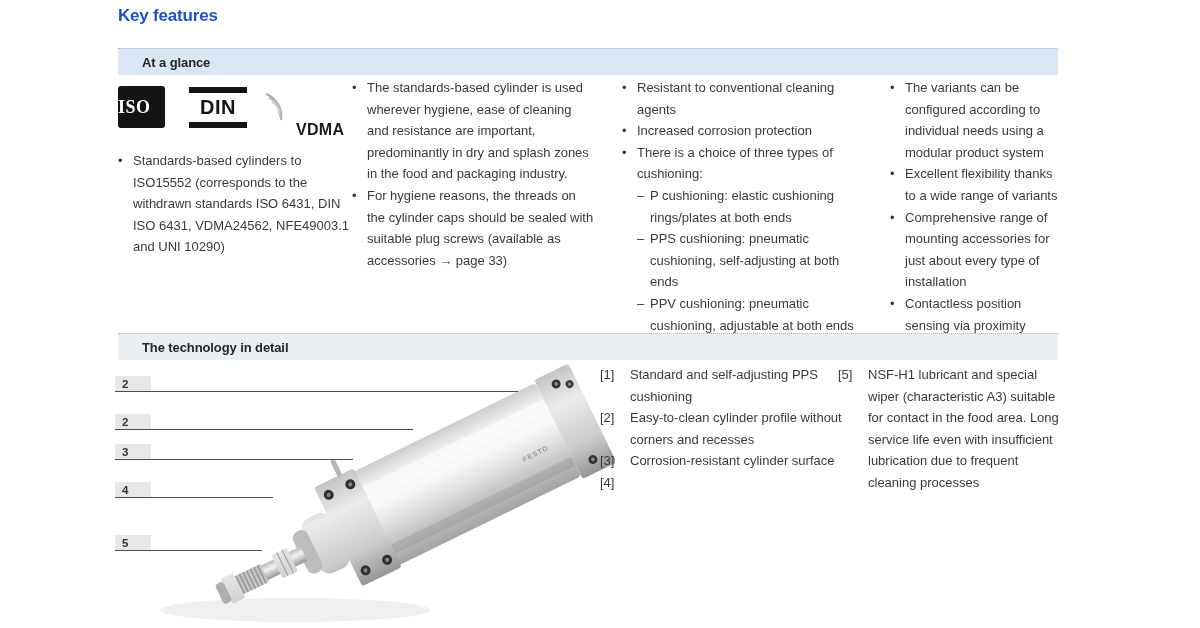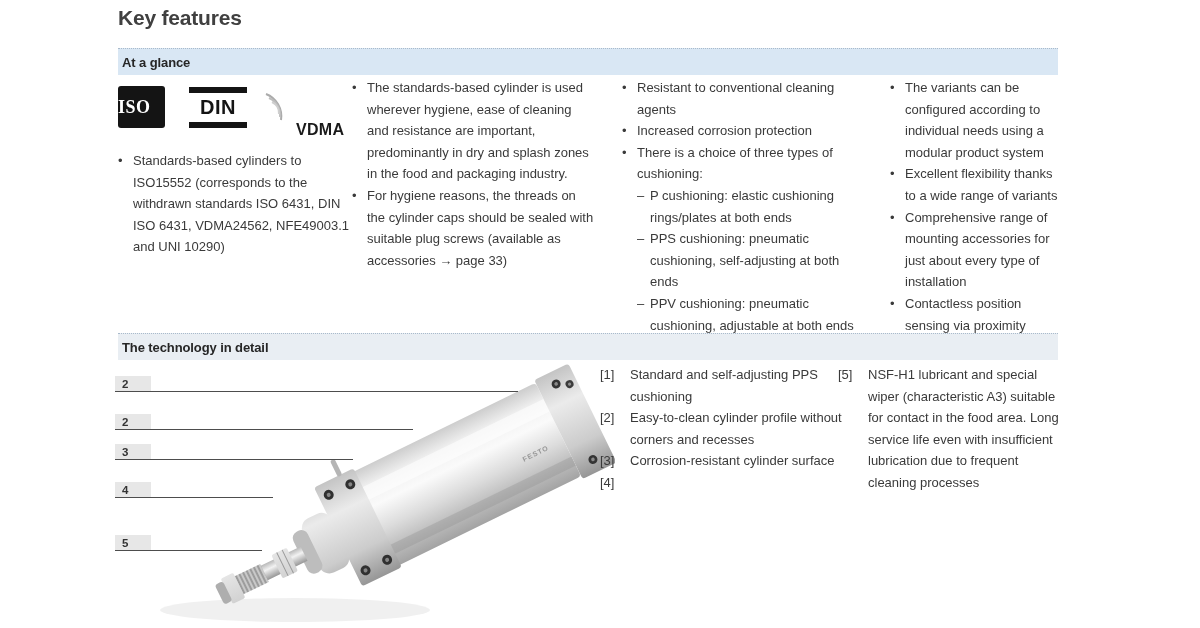--- a/index.html
+++ b/index.html
@@ -8,28 +8,28 @@
     background:#ffffff;
     font-family:"Liberation Sans", sans-serif;
     color:#3a3a3a;
     -webkit-font-smoothing:antialiased;
   }
   .abs{position:absolute;}
 
   
   .page-title{
     left:118px;top:6px;
-    font-size:21px;font-weight:700;color:#404040;letter-spacing:-0.2px;
+    font-size:17px;font-weight:700;color:#1d4ed8;letter-spacing:-0.2px;
   }
 
   
   .band{
     left:118px;width:940px;height:27px;box-sizing:border-box;
     border-top:1px dotted #a9bacb;
-    display:flex;align-items:center;padding-left:4px;
+    display:flex;align-items:center;padding-left:24px;
     font-size:13px;font-weight:700;color:#262626;letter-spacing:-0.1px;
   }
   .band-glance{top:48px;background:#d9e7f4;}
   .band-tech{top:333px;background:#e9eef3;}
 
   
   .iso-logo{
     left:118px;top:86px;width:47px;height:42px;background:#141414;border-radius:3px;
     display:flex;align-items:center;justify-content:flex-start;
     color:#fff;font-family:"Liberation Serif", serif;font-weight:700;

